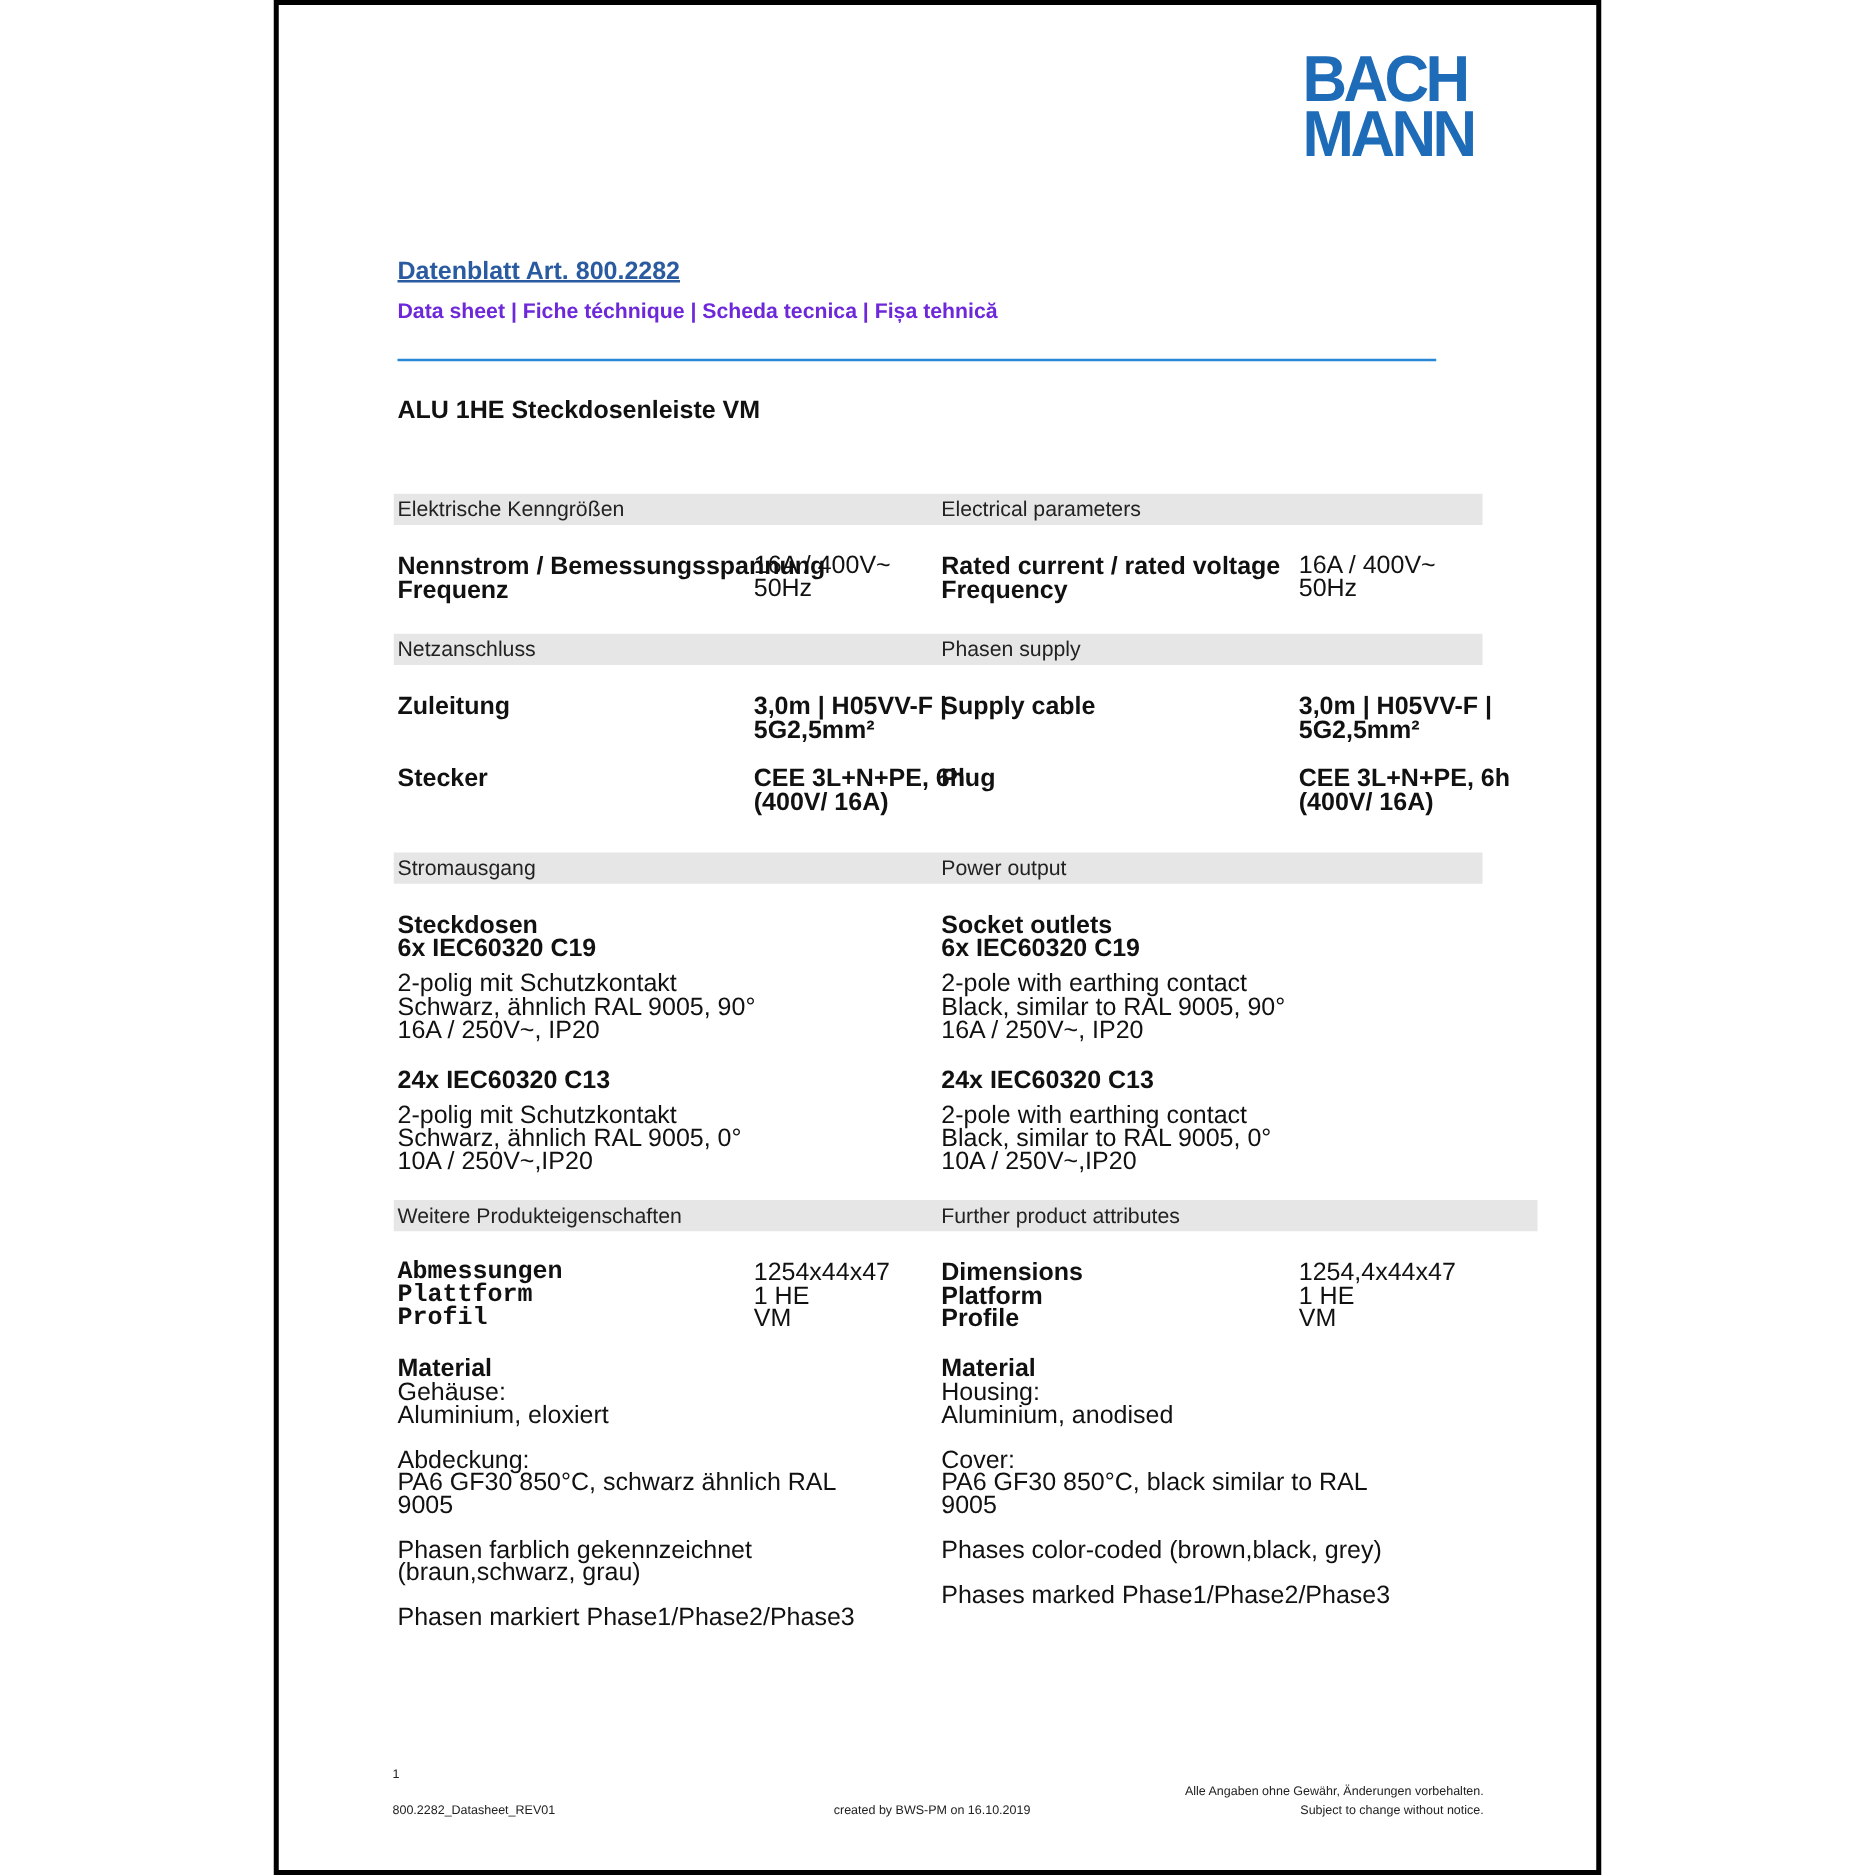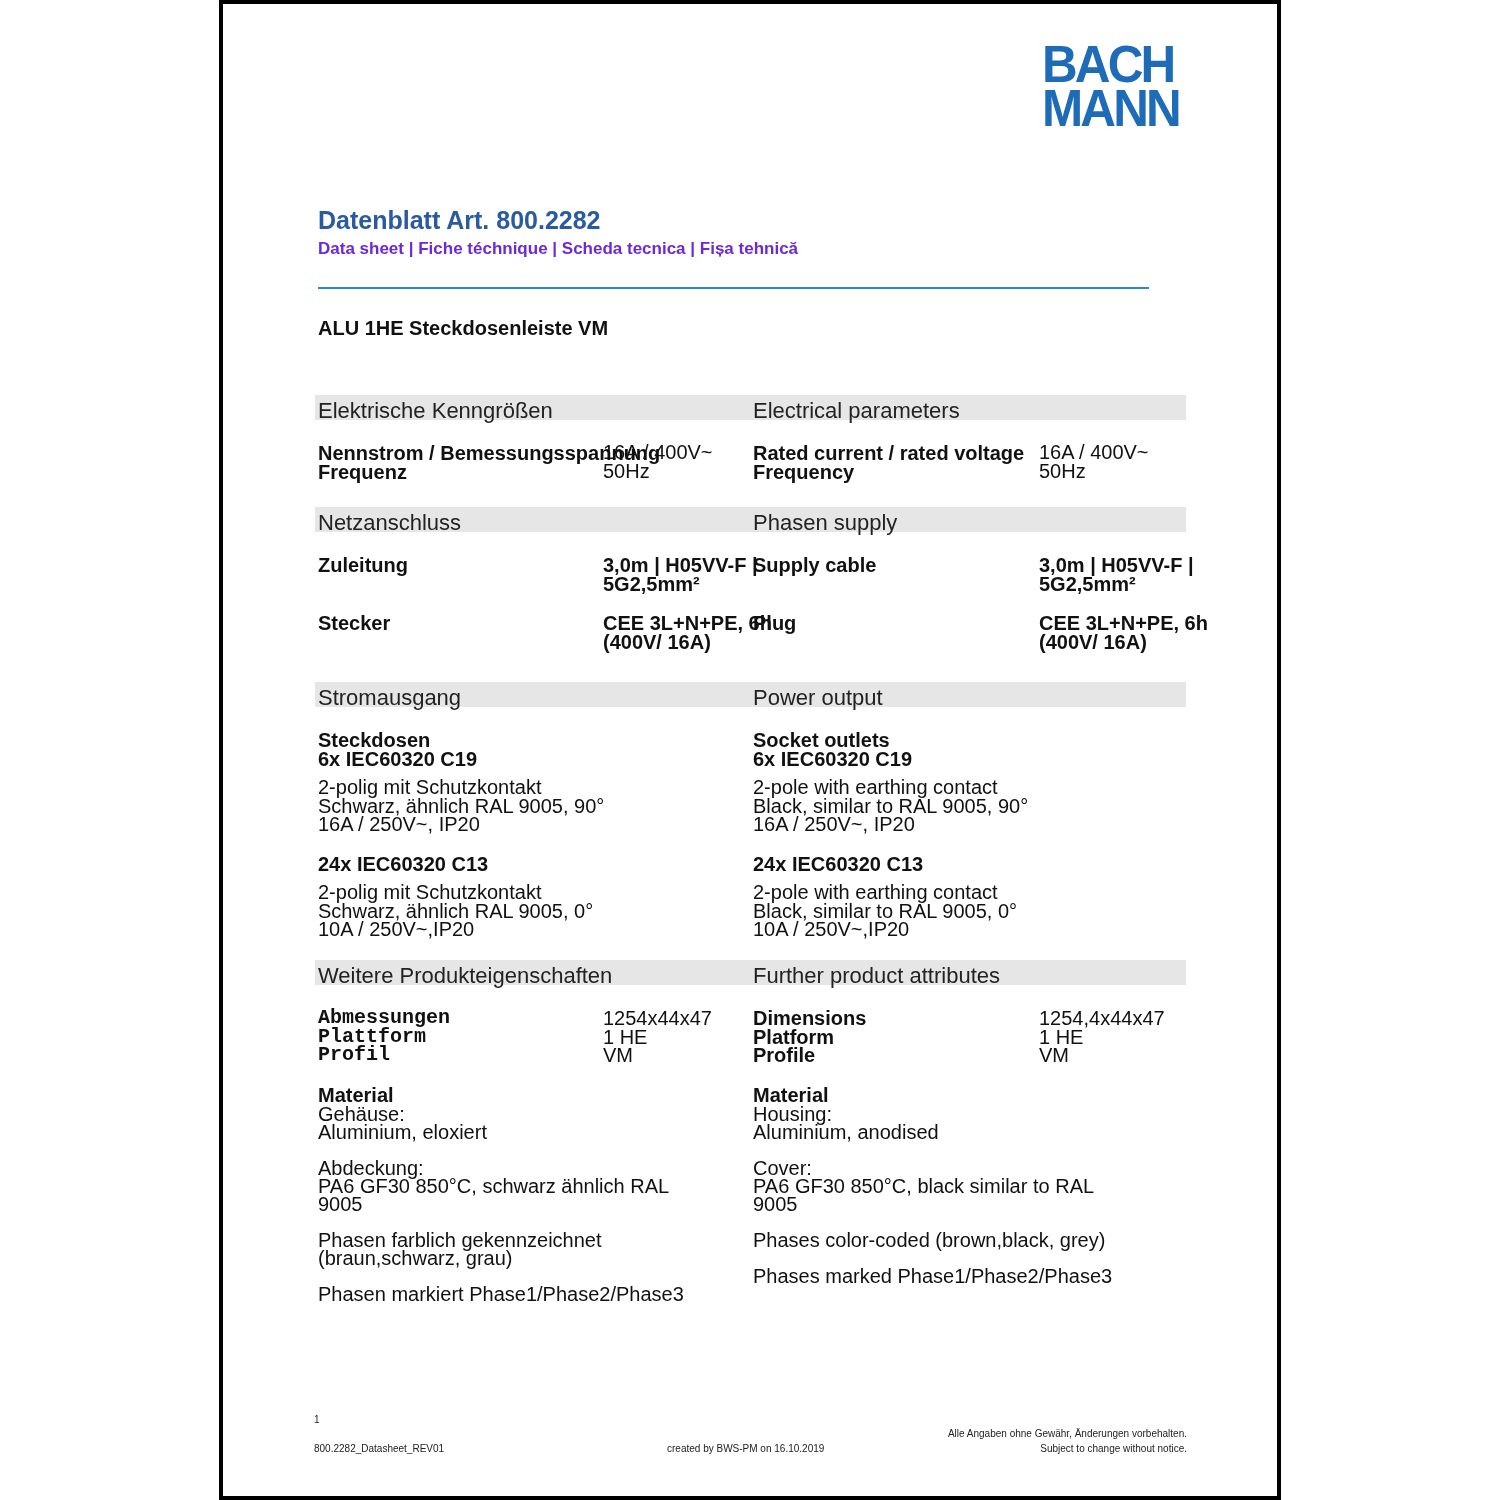--- a/index.html
+++ b/index.html
@@ -1,26 +1,26 @@
 <!DOCTYPE html>
 <html><head>
   <meta charset="utf-8">
   <style>
     html, body { margin: 0; padding: 0; background: #ffffff; }
     body { width: 1500px; height: 1500px; position: relative; overflow: hidden; font-family: "Liberation Sans", sans-serif; color: #111; }
     .page { position: absolute; left: 219px; top: 0; width: 1062px; height: 1500px; box-sizing: border-box; border: 4px solid #000; background: #fff; }
     .abs { position: absolute; }
     .logo { left: 1042px; top: 42px; width: 150px; color: #1e6bb8; font-weight: bold; font-size: 52px; line-height: 44px; letter-spacing: -3px; transform: scaleX(0.95); transform-origin: left top; }
     .logo div { height: 44px; }
-    .title { left: 318px; top: 206px; font-size: 25px; font-weight: bold; color: #2a5aa0; }
+    .title { left: 318px; top: 206px; font-size: 20px; font-weight: bold; color: #2a5aa0; text-decoration: underline; }
     .subtitle { left: 318px; top: 239px; font-size: 17px; font-weight: bold; color: #6d28d9; }
     .rule { left: 318px; top: 287px; width: 831px; height: 2px; background: #2a86d6; }
     .product { left: 318px; top: 317px; font-size: 20px; font-weight: bold; color: #111; }
     .section { position: absolute; left: 315px; width: 871px; height: 25px; background: #e6e6e6; }
-    .section span { position: absolute; top: 3px; font-size: 22px; color: #222; }
+    .section span { position: absolute; top: 3px; font-size: 17px; color: #222; }
     .section .l { left: 3px; }
     .section .r { left: 438px; }
     .t { position: absolute; font-size: 20px; line-height: 18.5px; color: #111; white-space: pre; }
     .b { font-weight: bold; }
     .foot { position: absolute; font-size: 10px; color: #222; }
   </style>
 </head>
 <body>
 
 <div class="page"></div>
@@ -81,21 +81,21 @@
 16A / 250V~, IP20</div>
 <div class="t b" style="left:318px;top:855px;">24x IEC60320 C13</div>
 <div class="t b" style="left:753px;top:855px;">24x IEC60320 C13</div>
 <div class="t" style="left:318px;top:883px;">2-polig mit Schutzkontakt
 Schwarz, ähnlich RAL 9005, 0°
 10A / 250V~,IP20</div>
 <div class="t" style="left:753px;top:883px;">2-pole with earthing contact
 Black, similar to RAL 9005, 0°
 10A / 250V~,IP20</div>
 
-<div class="section" style="top:960px;">
+<div class="section" style="top:960px;padding-left:44px;">
   <span class="l">Weitere Produkteigenschaften</span>
   <span class="r">Further product attributes</span>
 </div>
 <div class="t b" style="left:318px;top:1009px;font-family:Liberation Mono, monospace;">Abmessungen
 Plattform
 Profil</div>
 <div class="t" style="left:603px;top:1009px;">1254x44x47
 1 HE
 VM</div>
 <div class="t b" style="left:753px;top:1009px;">Dimensions

